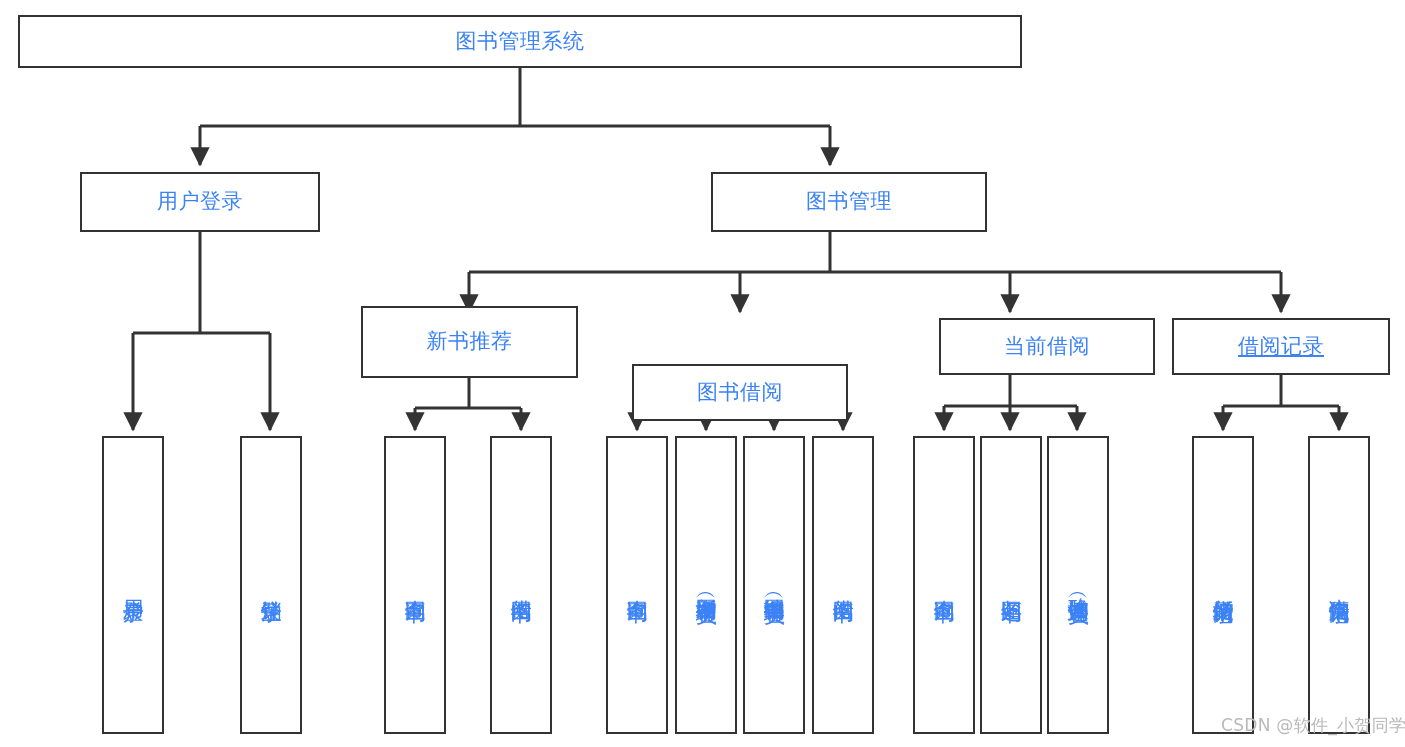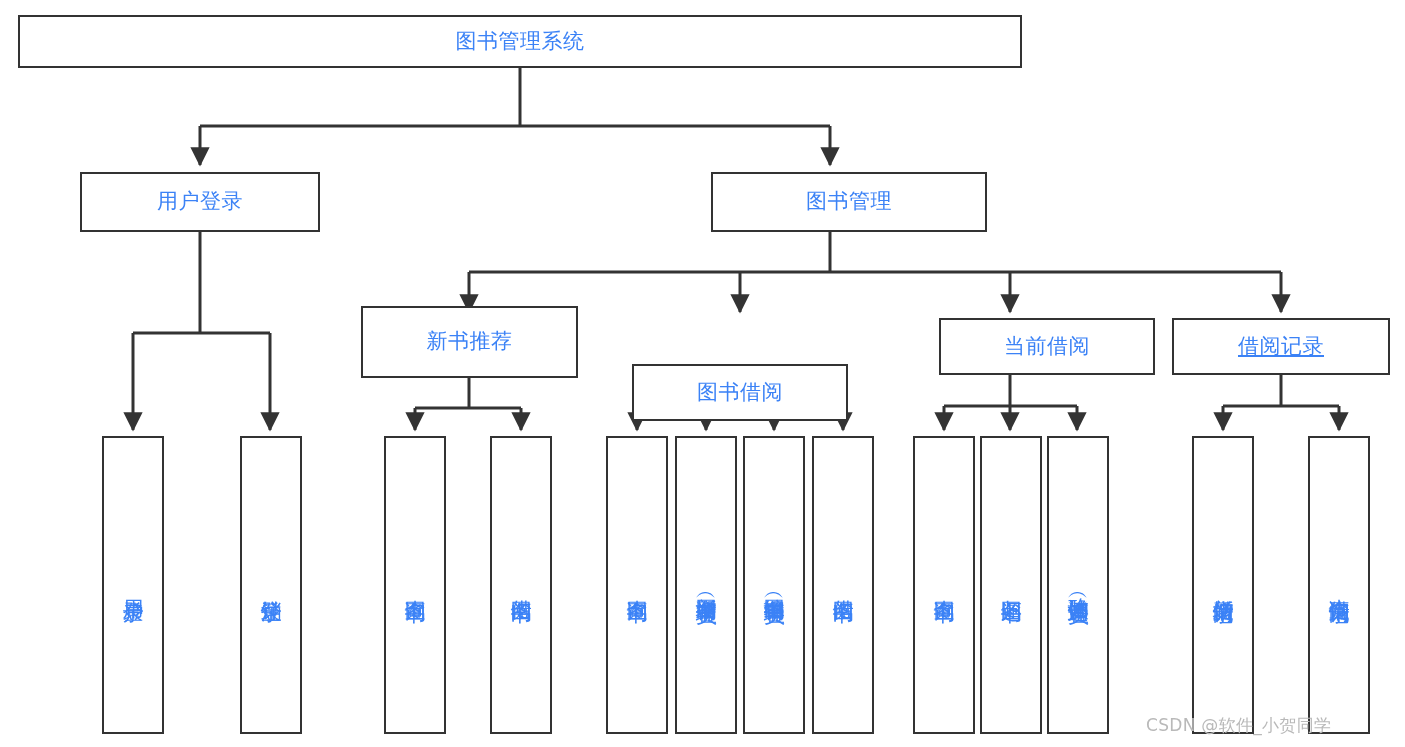--- a/index.html
+++ b/index.html
@@ -54,21 +54,21 @@
   .node.vertical .label {
     writing-mode: vertical-rl;
     text-orientation: upright;
     font-size: 21px;
     line-height: 1.16;
     letter-spacing: 1px;
     max-height: 270px;
   }
   #watermark {
     position: absolute;
-    left: 1146px;
+    left: 1221px;
     top: 714px;
     font-size: 17px;
     color: #b9b9b9;
     white-space: nowrap;
     z-index: 5;
     letter-spacing: 0.3px;
   }
 </style>
 </head>
 <body>

